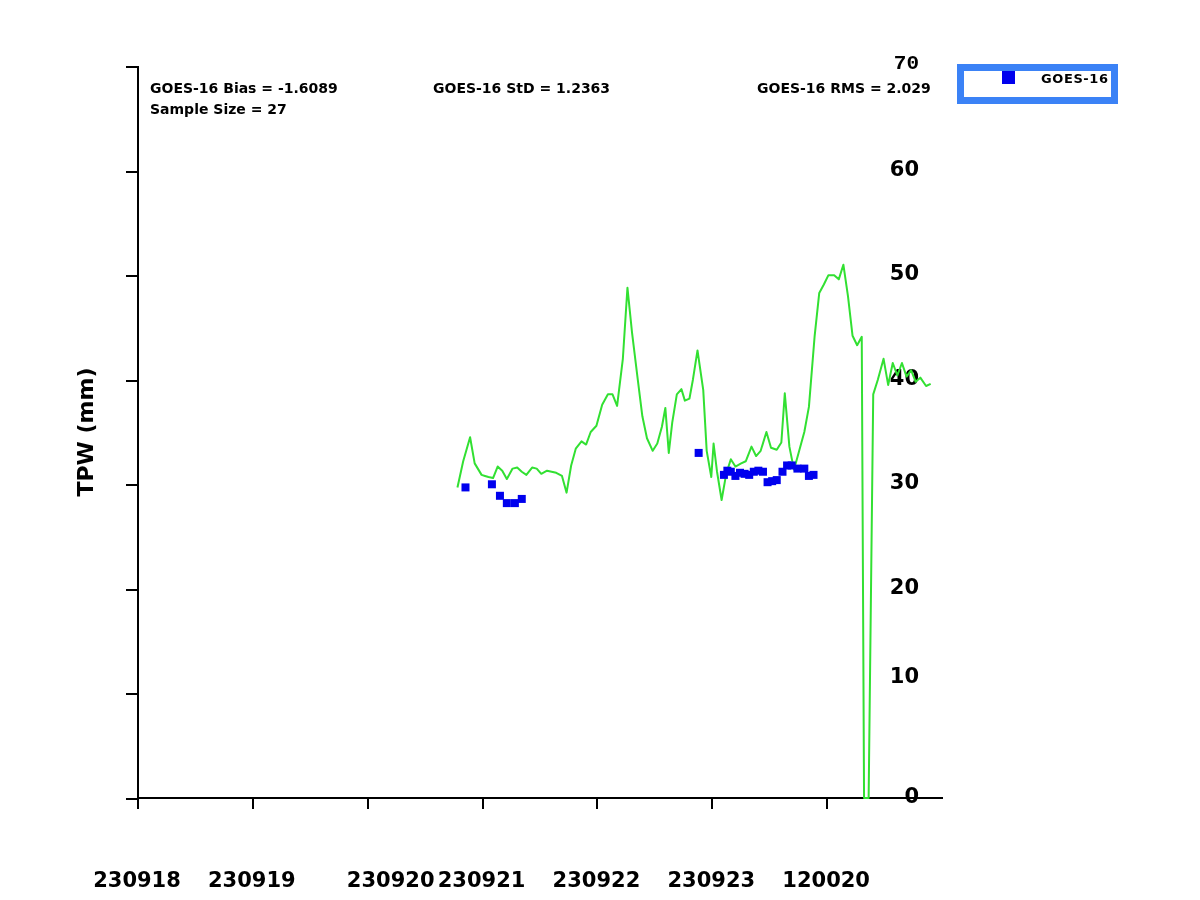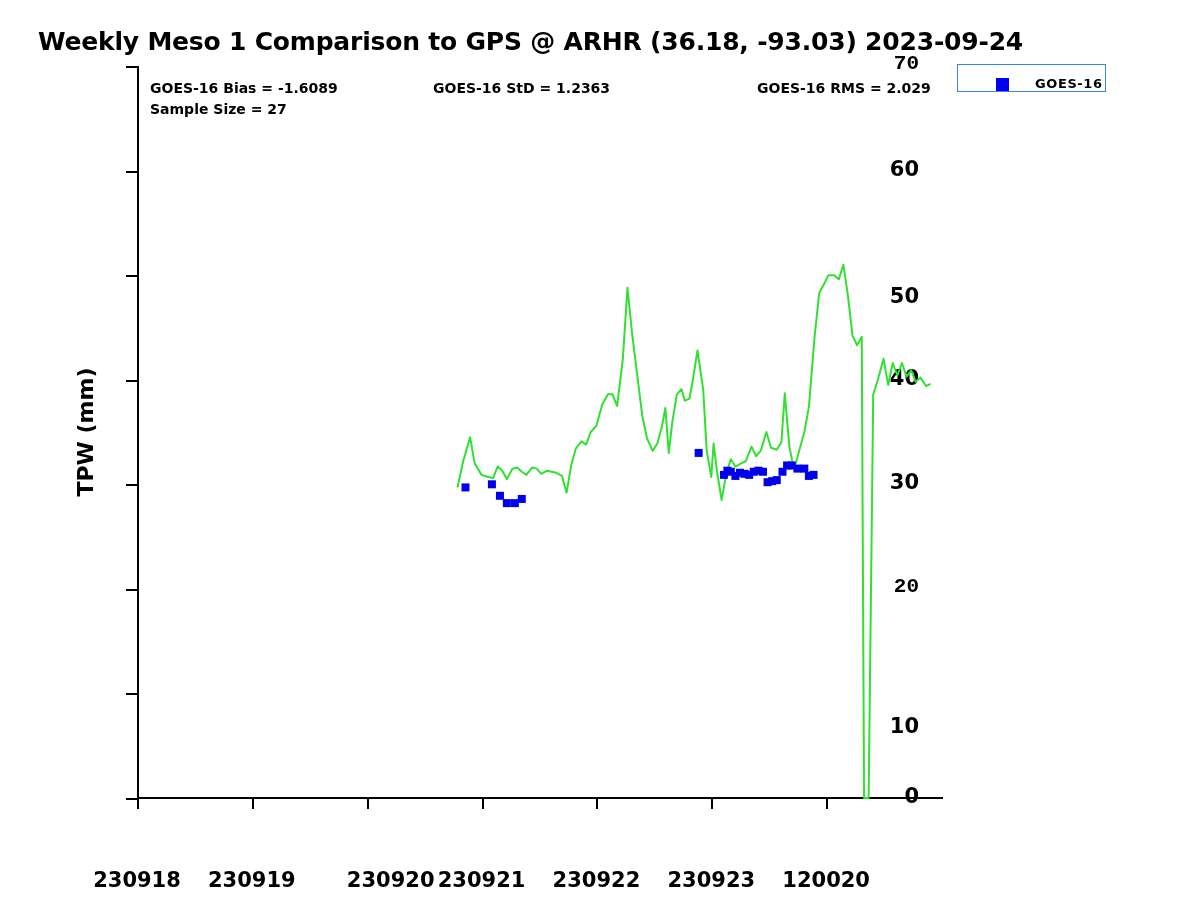--- a/index.html
+++ b/index.html
@@ -52,37 +52,36 @@
     font-family:"DejaVu Sans",sans-serif;white-space:nowrap;
   }
   #annot-bias{left:150px;top:80px;}
   #annot-std{left:417px;top:80px;margin-left:16px;}
   #annot-rms{left:757px;top:80px;}
   #annot-samples{left:150px;top:101px;}
 
   
   #legend{
     position:absolute;left:957px;top:64px;width:147px;height:26px;
-    border:1px solid #3b82f6;background:#fff;
-    display:flex;align-items:flex-end;
+    border:7px solid #3b82f6;background:#fff;
+    display:flex;align-items:flex-start;
   }
   #legend-swatch{width:13px;height:13px;background:#0000ee;margin-left:38px;}
   #legend-label{
     margin-left:26px;font-size:13px;font-weight:bold;color:#000;
     font-family:"DejaVu Sans",sans-serif;letter-spacing:0.6px;
   }
 
   #svg-layer{position:absolute;left:0;top:0;width:1200px;height:900px;}
 </style>
 </head>
 <body>
 
 <div id="root">
 
-  <div id="chart-title">Weekly Meso 1 Comparison to GPS @ ARHR (36.18, -93.03) 2023-09-24</div>
 
   <div class="annot" id="annot-bias">GOES-16 Bias = -1.6089</div>
   <div class="annot" id="annot-std">GOES-16 StD = 1.2363</div>
   <div class="annot" id="annot-rms">GOES-16 RMS = 2.029</div>
   <div class="annot" id="annot-samples">Sample Size = 27</div>
 
   <div id="legend">
     <div id="legend-swatch"></div>
     <div id="legend-label">GOES-16</div>
   </div>
@@ -90,29 +89,29 @@
   <div id="axis-left"></div>
   <div id="axis-bottom"></div>
 
   <div id="plot-area">
     <div id="ylabel">TPW (mm)</div>
     <div id="xlabel">Calendar Date</div>
     <div id="ytick-container">
         <div class="ytick" style="top: 732px;"></div>
         <div class="ytick-label" style="top: 718px; right: 22px;">0</div>
         <div class="ytick" style="top: 627.429px;"></div>
-        <div class="ytick-label" style="top: 648px; right: 22px;">10</div>
+        <div class="ytick-label" style="top: 598px; right: 22px;">10</div>
         <div class="ytick" style="top: 522.857px;"></div>
-        <div class="ytick-label" style="top: 508.857px; right: 22px; font-family: Liberation Mono, monospace;">20</div>
+        <div class="ytick-label" style="top: 508.857px; right: 22px;">20</div>
         <div class="ytick" style="top: 418.286px;"></div>
         <div class="ytick-label" style="top: 404.286px; right: 22px;">30</div>
         <div class="ytick" style="top: 313.714px;"></div>
         <div class="ytick-label" style="top: 299.714px; right: 22px;">40</div>
         <div class="ytick" style="top: 209.143px;"></div>
-        <div class="ytick-label" style="top: 195.143px; right: 22px; margin-top: 23px;">50</div>
+        <div class="ytick-label" style="top: 195.143px; right: 22px;">50</div>
         <div class="ytick" style="top: 104.571px;"></div>
         <div class="ytick-label" style="top: 90.5714px; right: 22px; margin-left: 36px;">60</div>
         <div class="ytick" style="top: 0px;"></div>
         <div class="ytick-label" style="top: -14px; right: 22px; font-family: Liberation Mono, monospace;">70</div>
       </div>
     <div id="xtick-container">
         <div class="xtick" style="left: 0px; top: 732px;"></div>
         <div class="xtick-label" style="left: 0px;">230918</div>
         <div class="xtick" style="left: 114.857px; top: 732px;"></div>
         <div class="xtick-label" style="left: 114.857px;">230919</div>

